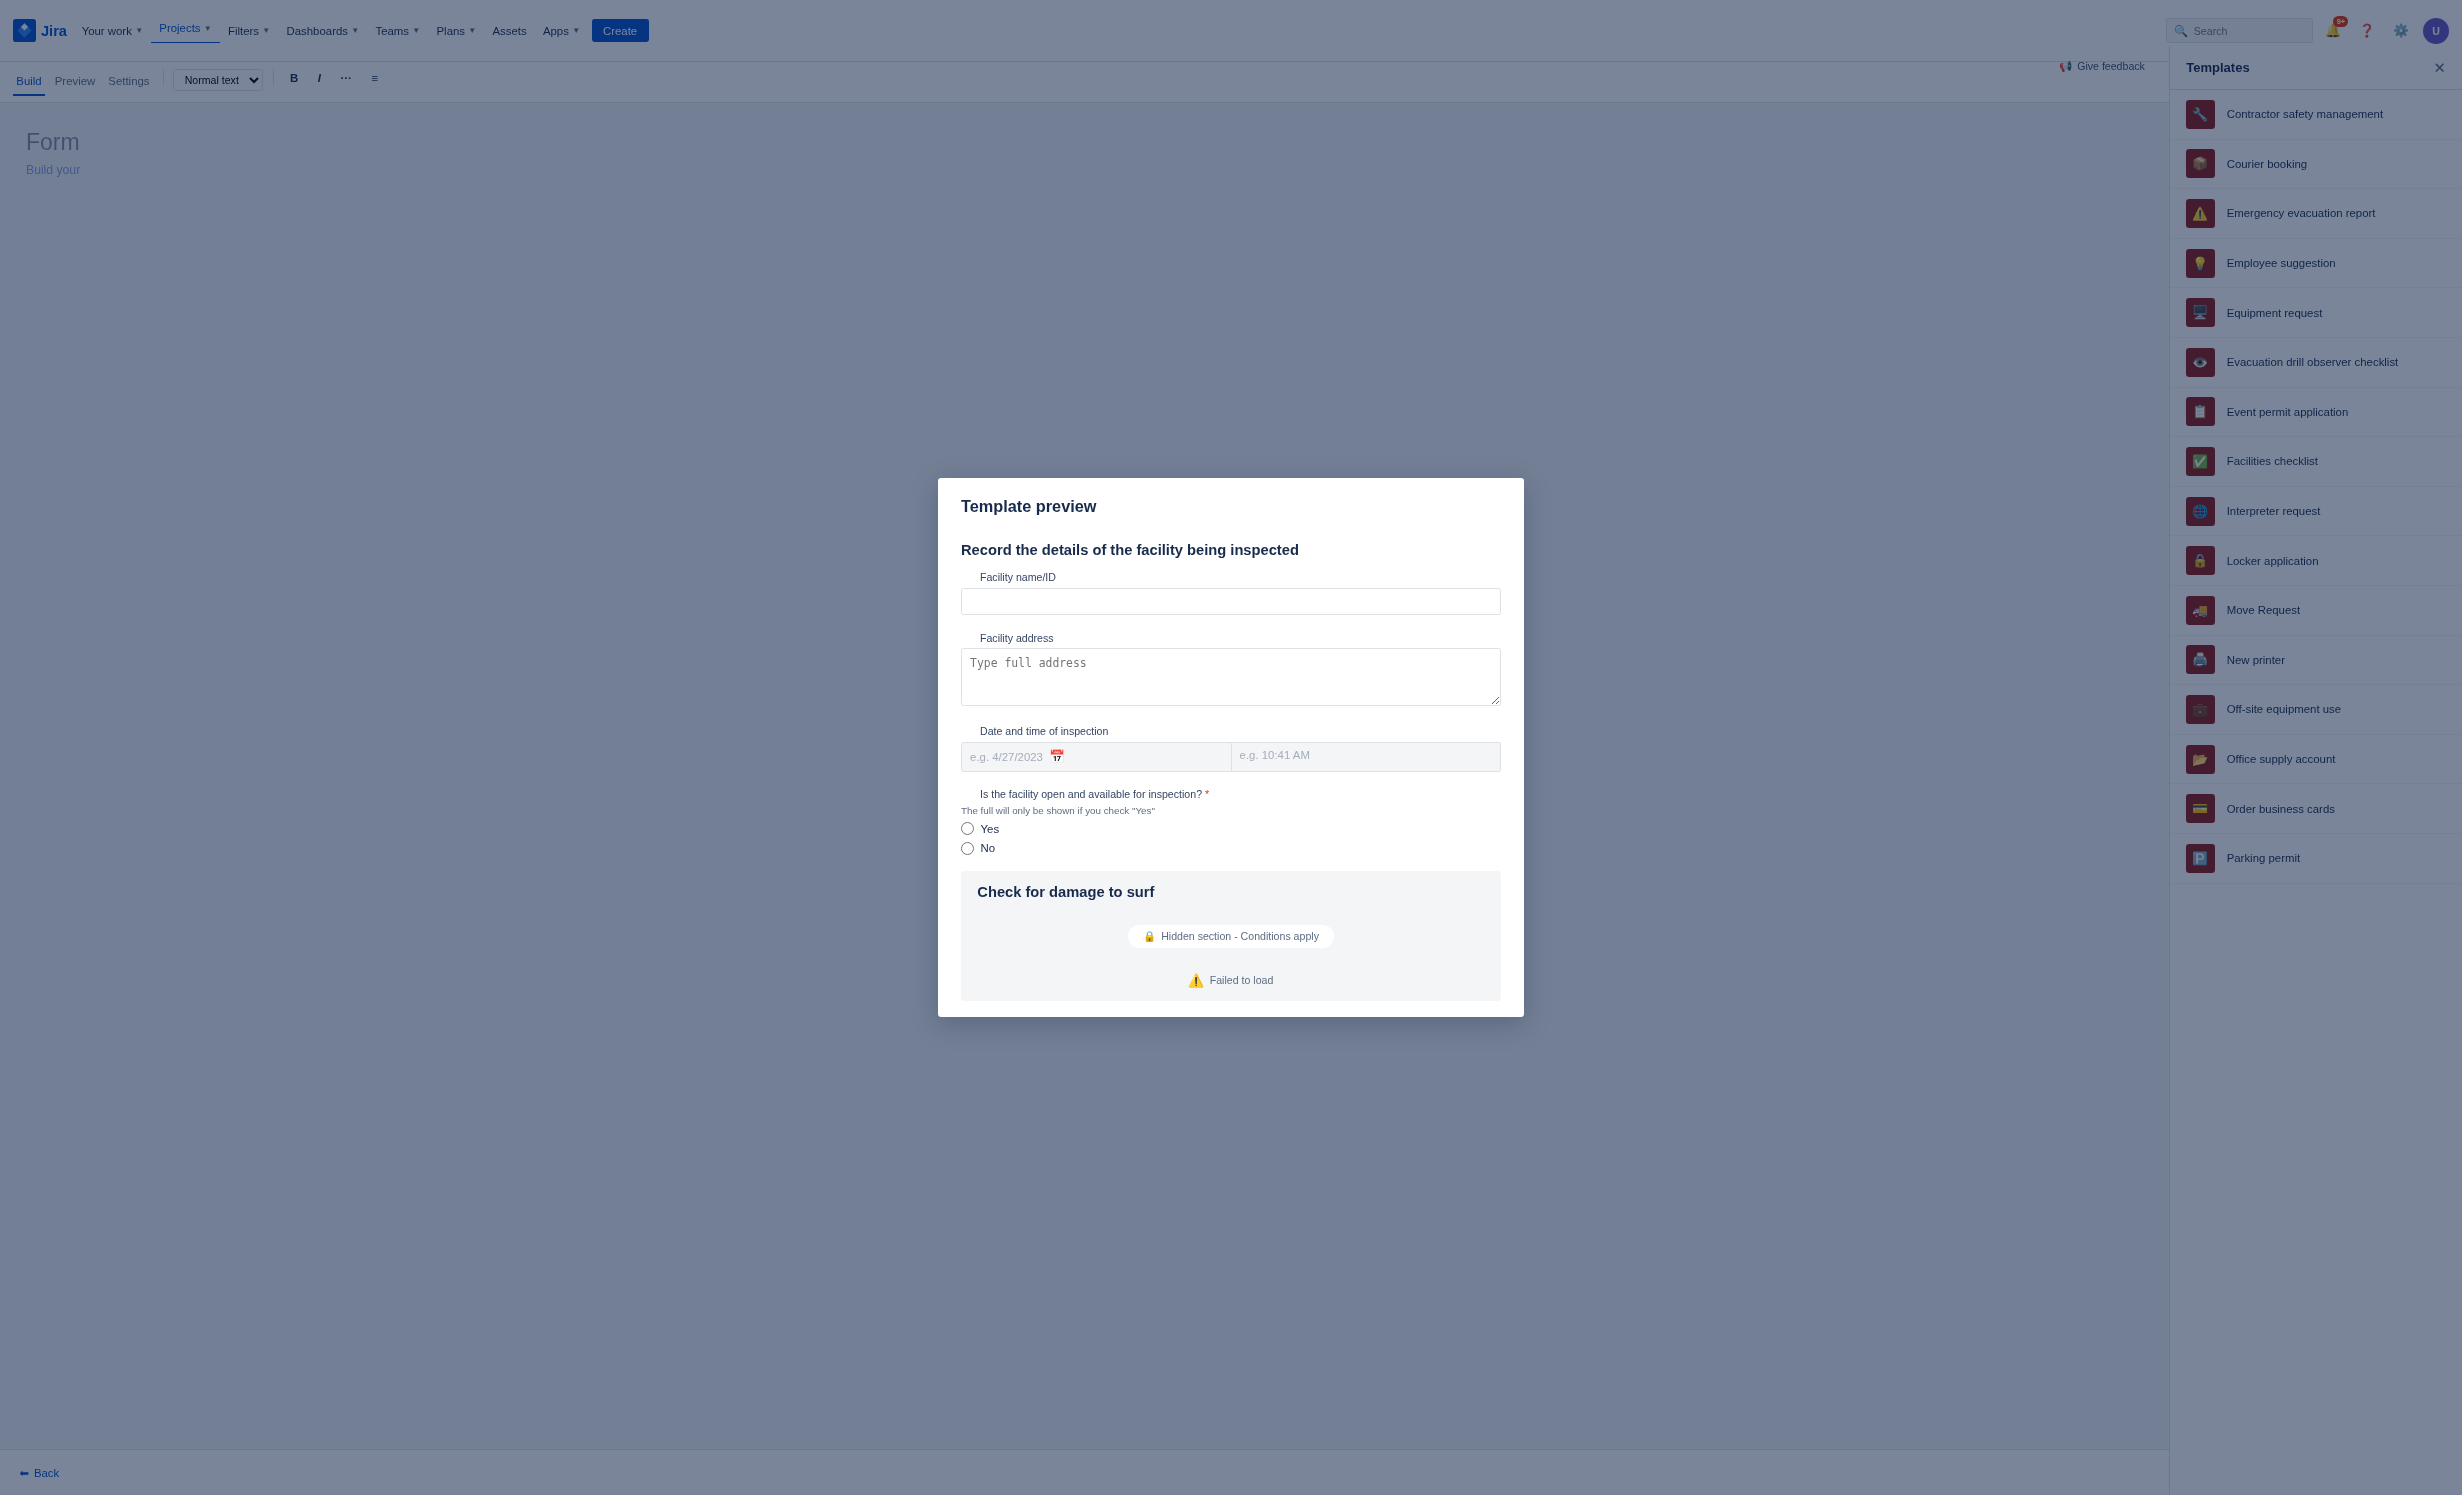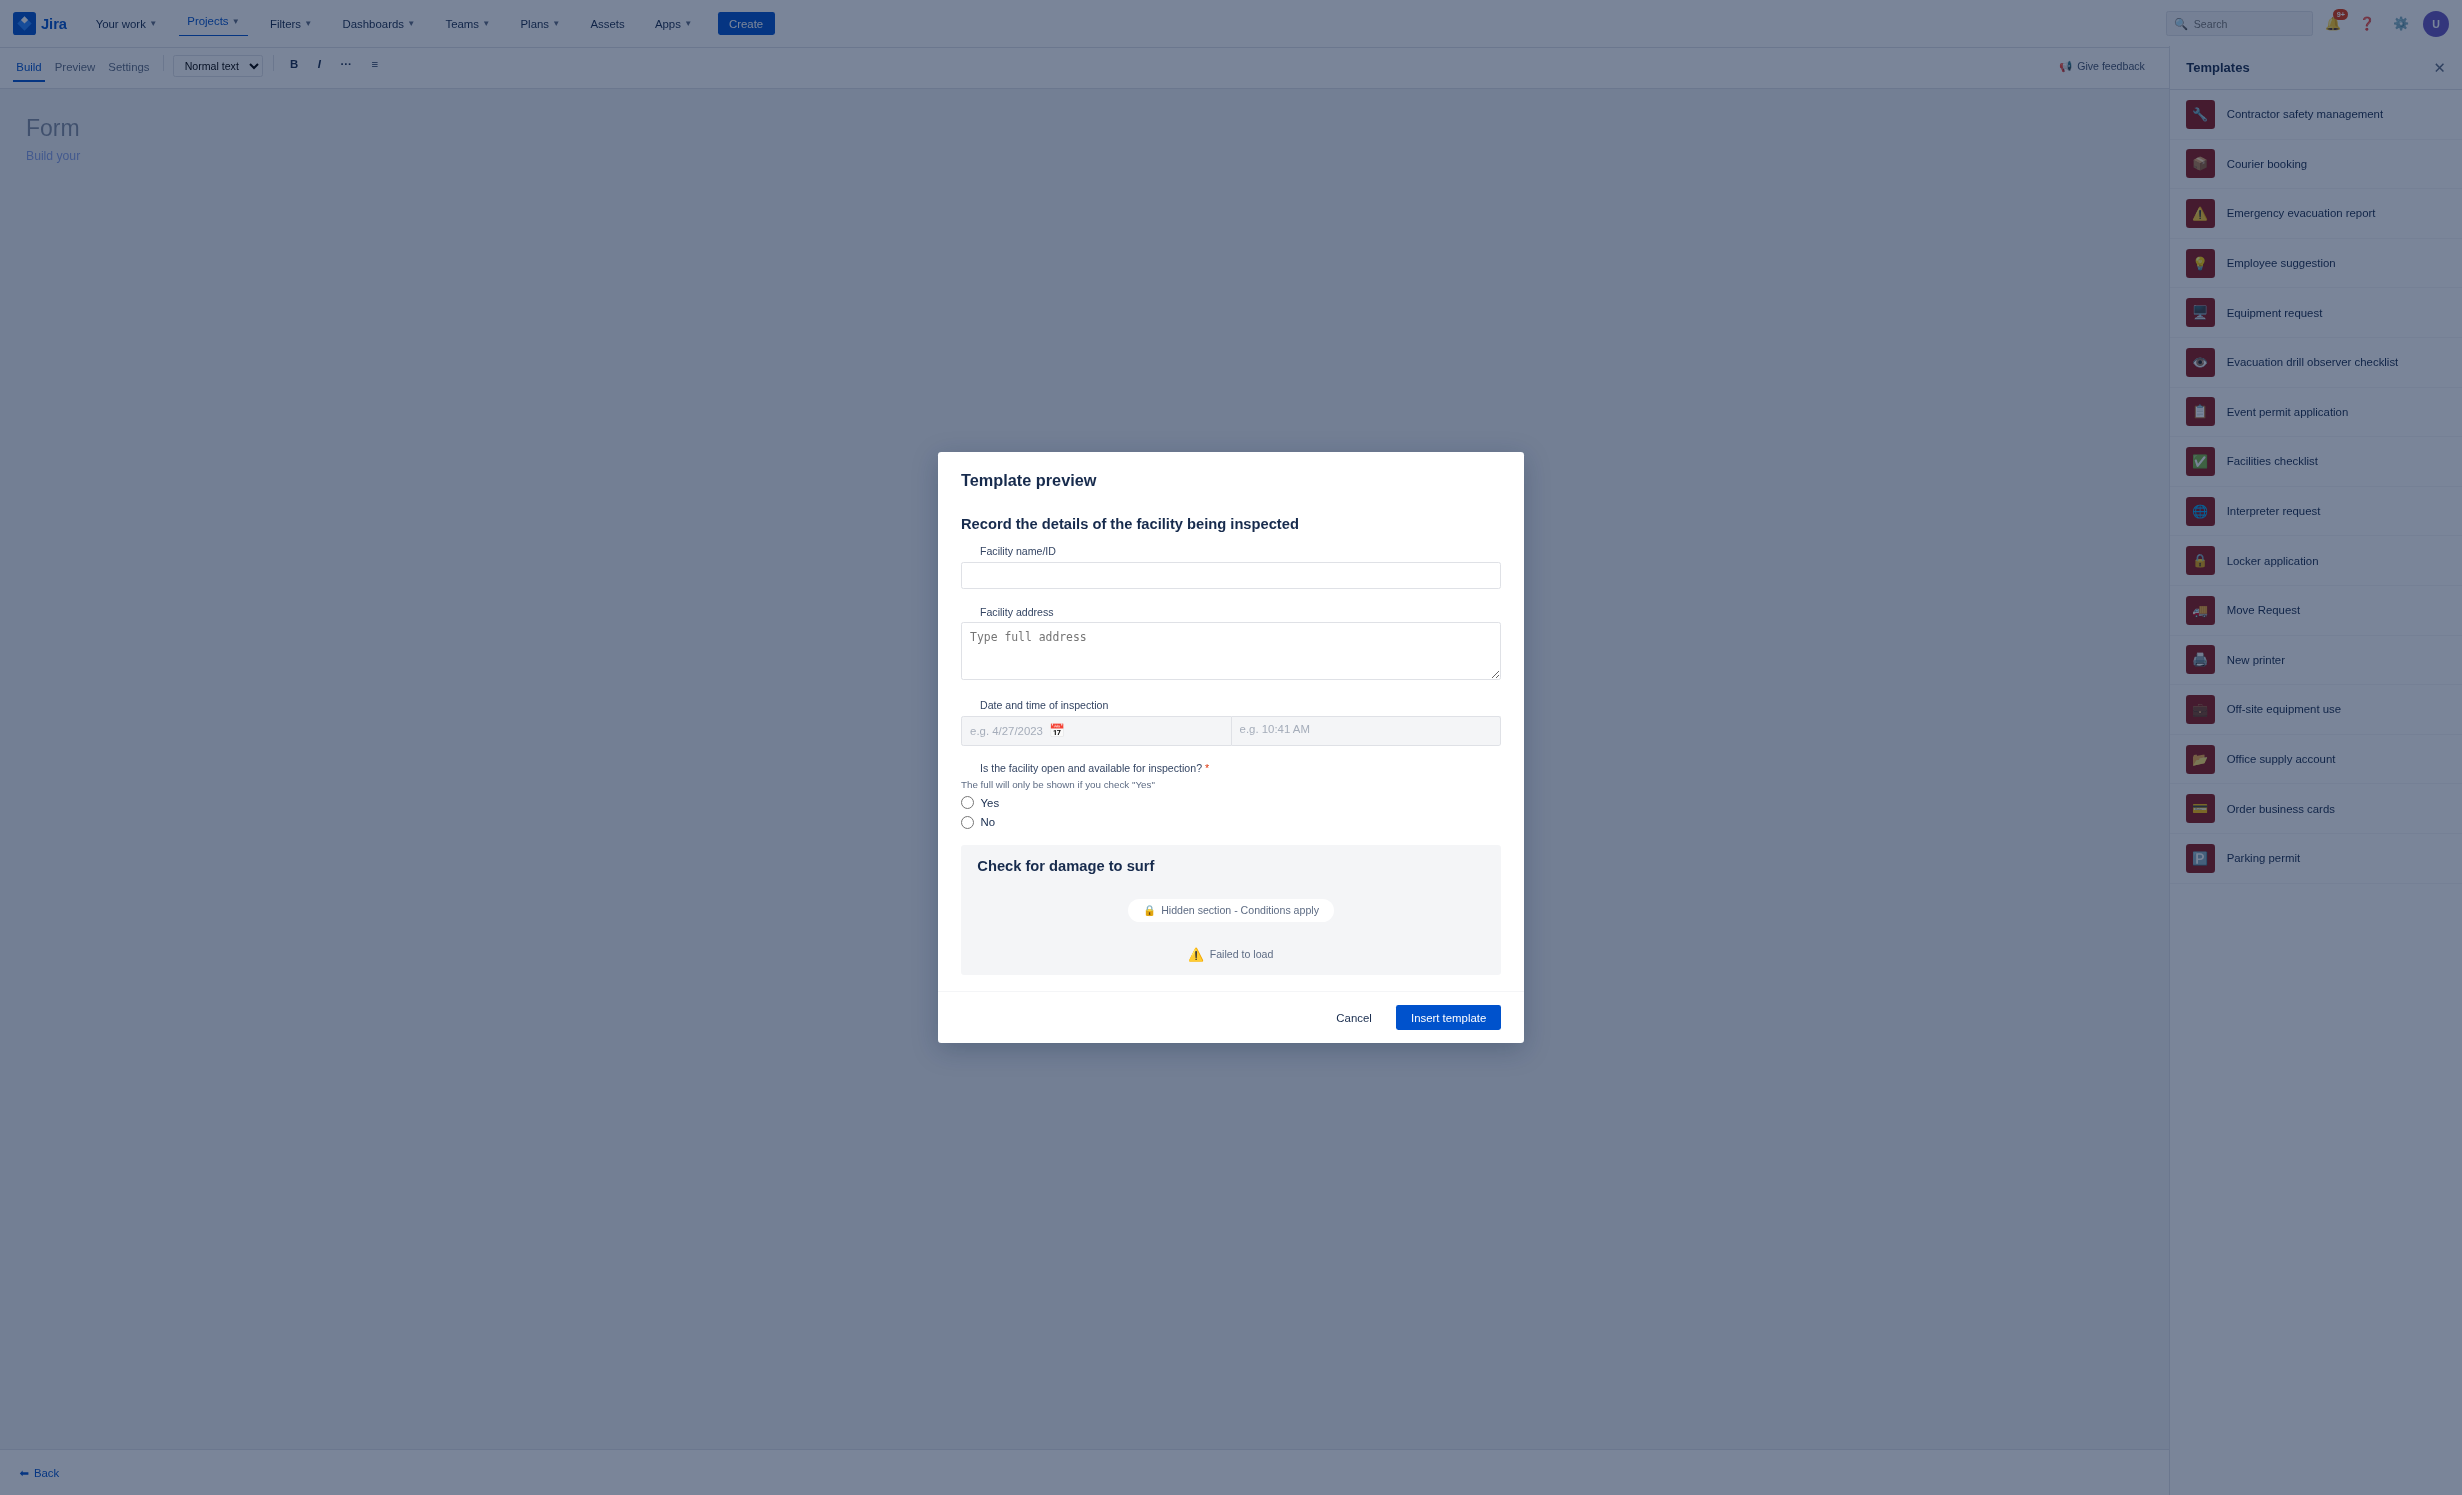--- a/index.html
+++ b/index.html
@@ -1,21 +1,21 @@
 <!DOCTYPE html>
 <html style="font-size:13px"><head>
   <meta charset="utf-8">
   <style>
     * { box-sizing: border-box; margin: 0; padding: 0; }
     body { font-family: -apple-system, BlinkMacSystemFont, "Segoe UI", Arial, sans-serif; font-size: 11.4px; background: #f4f5f7; overflow: hidden; }
 
     
     .topnav {
       display: flex; align-items: center; background: #fff; border-bottom: 0.8px solid #dfe1e6;
-      padding: 0 13px; height: 48px; gap: 14px; position: relative; z-index: 10;
+      padding: 0 13px; height: 62px; gap: 0; position: relative; z-index: 10;
     }
     .topnav-logo { display: flex; align-items: center; gap: 4.9px; color: #0052cc; font-weight: 700; font-size: 14.7px; margin-right: 6.5px; }
     .topnav-logo svg { width: 23px; height: 23px; }
     .nav-item { padding: 4.9px 8.1px; border-radius: 2.4px; cursor: pointer; color: #172b4d; font-size: 11.4px; display: flex; align-items: center; gap: 3.3px; }
     .nav-chevron { font-size: 8.1px; color: #5e6c84; }
     .create-btn { background: #0052cc; color: #fff; border: none; border-radius: 2.4px; padding: 5.7px 11.4px; font-size: 11.4px; font-weight: 500; cursor: pointer; margin-left: 3.3px; }
     .nav-right { margin-left: auto; display: flex; align-items: center; gap: 8.1px; }
     .search-box { display: flex; align-items: center; background: #f4f5f7; border: 0.8px solid #dfe1e6; border-radius: 2.4px; padding: 4.1px 8.1px; gap: 4.9px; width: 147px; }
     .search-box input { border: none; background: transparent; outline: none; font-size: 10.6px; color: #5e6c84; width: 98px; }
     .icon-btn { width: 26px; height: 26px; border-radius: 50%; display: flex; align-items: center; justify-content: center; cursor: pointer; font-size: 13px; color: #5e6c84; position: relative; }
@@ -314,19 +314,15 @@
         <div style="display:flex;align-items:center;gap:4.9px;background:#fff;border-radius:16.3px;padding:4.9px 14.7px;font-size:10.6px;color:#5e6c84;font-weight:500;">
           <span>🔒</span>
           <span>Hidden section - Conditions apply</span>
         </div>
         <div class="failed-load">
           <span class="warn-icon">⚠️</span>
           <span>Failed to load</span>
         </div>
       </div>
     </div>
-    <div class="dialog-footer">
-      <button class="cancel-btn">Cancel</button>
-      <button class="insert-btn">Insert template</button>
-    </div>
   </div>
 </div>
 
 
 </body></html>

